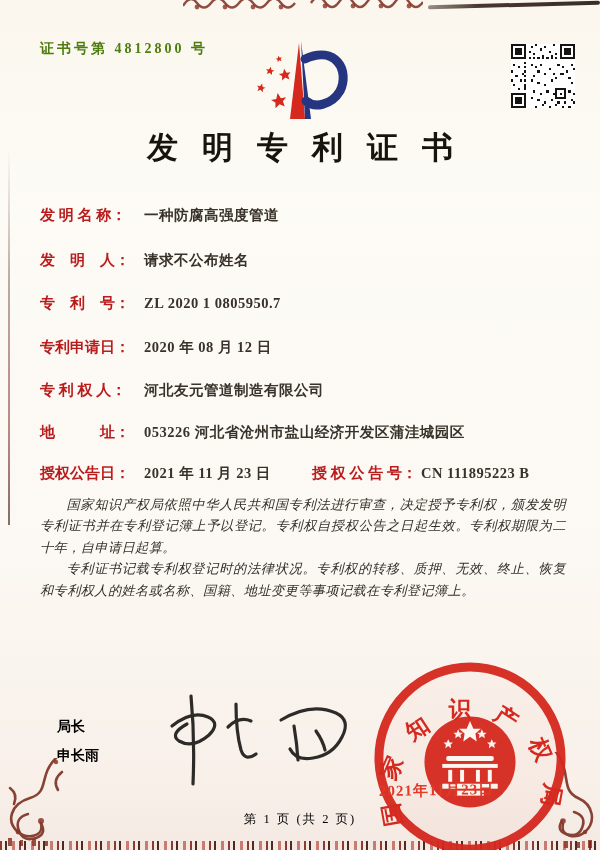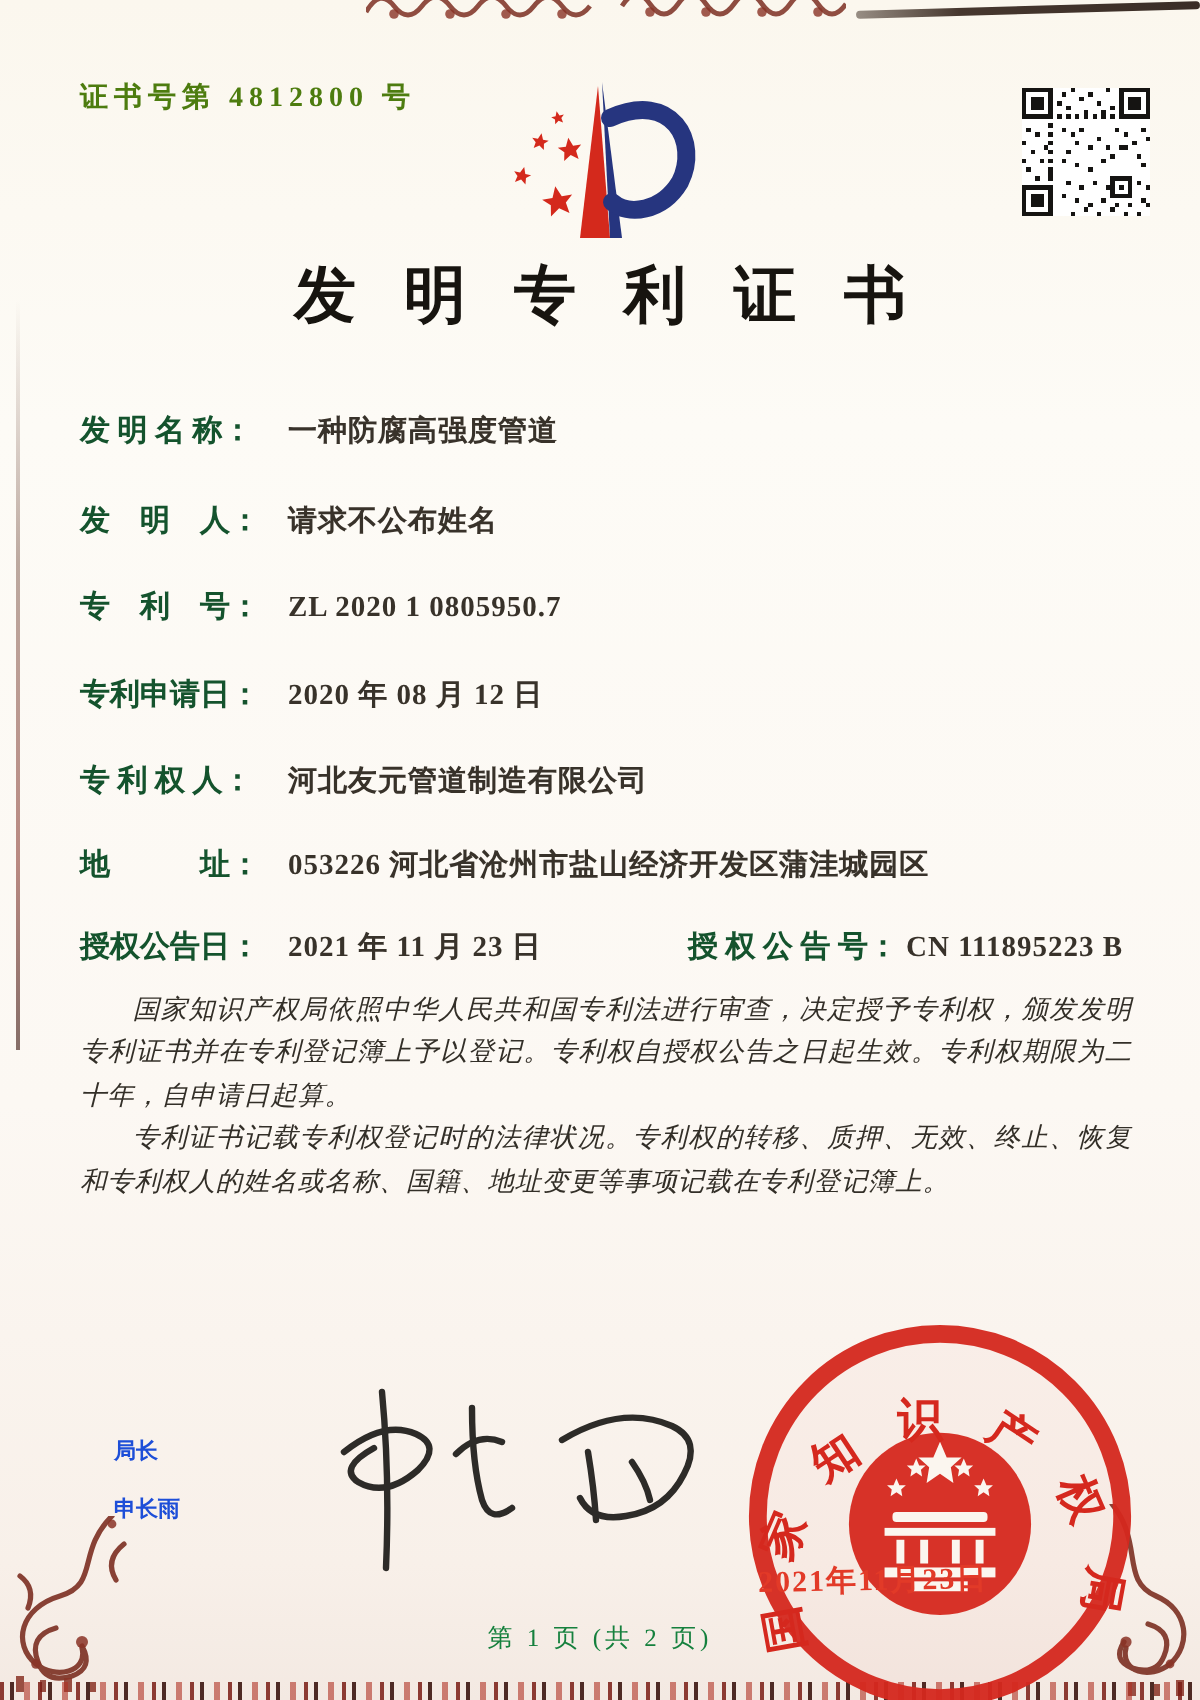--- a/index.html
+++ b/index.html
@@ -21,37 +21,37 @@
 
   .cert-no { left:40px; top:40px; font-size:14px; letter-spacing:3px; color:#4d7c0f; font-weight:600; }
 
   .logo { left:252px; top:33px; width:112px; height:98px; }
   .qr { left:511px; top:44px; width:64px; height:64px; }
 
   .title { left:0; right:0; top:127px; text-align:center; font-size:31px; font-weight:700;
            letter-spacing:24px; text-indent:24px; color:#17140f; }
 
   .field-row { left:40px; right:24px; height:24px; font-size:15px; }
-  .f-label { display:inline-block; min-width:104px; font-weight:700; color:#14532d; }
+  .f-label { display:inline-block; min-width:104px; font-weight:700; color:#b91c1c; }
   .f-value { font-weight:700; color:#38322a; font-size:14.5px; letter-spacing:.5px; }
-  .grant-pair2 { position:absolute; left:272px; top:0;margin-left:32px; }
+  .grant-pair2 { position:absolute; left:272px; top:0; }
 
   .paragraphs { left:40px; right:34px; top:494px; font-size:13.2px; line-height:21.4px;
                 color:#332f28; text-align:justify; }
   .paragraphs p { text-indent:2em; letter-spacing:.4px;font-style:italic; }
 
-  .signer { left:57px; top:712px; font-size:11px; font-weight:700; color:#1d4ed8; line-height:29px; }
+  .signer { left:57px; top:712px; font-size:14px; font-weight:700; color:#000000; line-height:29px; }
   .sign-svg { left:148px; top:690px; width:205px; height:100px; }
 
   .seal { left:371px; top:659px; width:198px; height:198px; z-index:2; }
   .seal-date { left:379px; top:781px; font-size:15px; font-weight:700; color:#e23a28;
                letter-spacing:1px; transform:rotate(-1deg); z-index:3; }
 
   .footer { left:0; right:0; top:811px; text-align:center; font-size:12.5px;
-            letter-spacing:2px; color:#15803d; z-index:1; }
+            letter-spacing:2px; color:#000000; z-index:1; }
 
   .corner-l { left:-2px; top:758px; width:82px; height:88px; }
   .corner-r { left:538px; top:752px; width:62px; height:96px; transform:scaleX(-1); }
   .fringe { left:0; right:0; bottom:0; height:9px; z-index:1;
     background:repeating-linear-gradient(90deg,
       rgba(122,28,20,.85) 0 2px, rgba(122,28,20,0) 2px 5px,
       rgba(60,22,16,.9) 5px 7px, rgba(60,22,16,0) 7px 12px,
       rgba(175,48,34,.6) 12px 15px, rgba(175,48,34,0) 15px 19px); }
 </style>
 </head>

